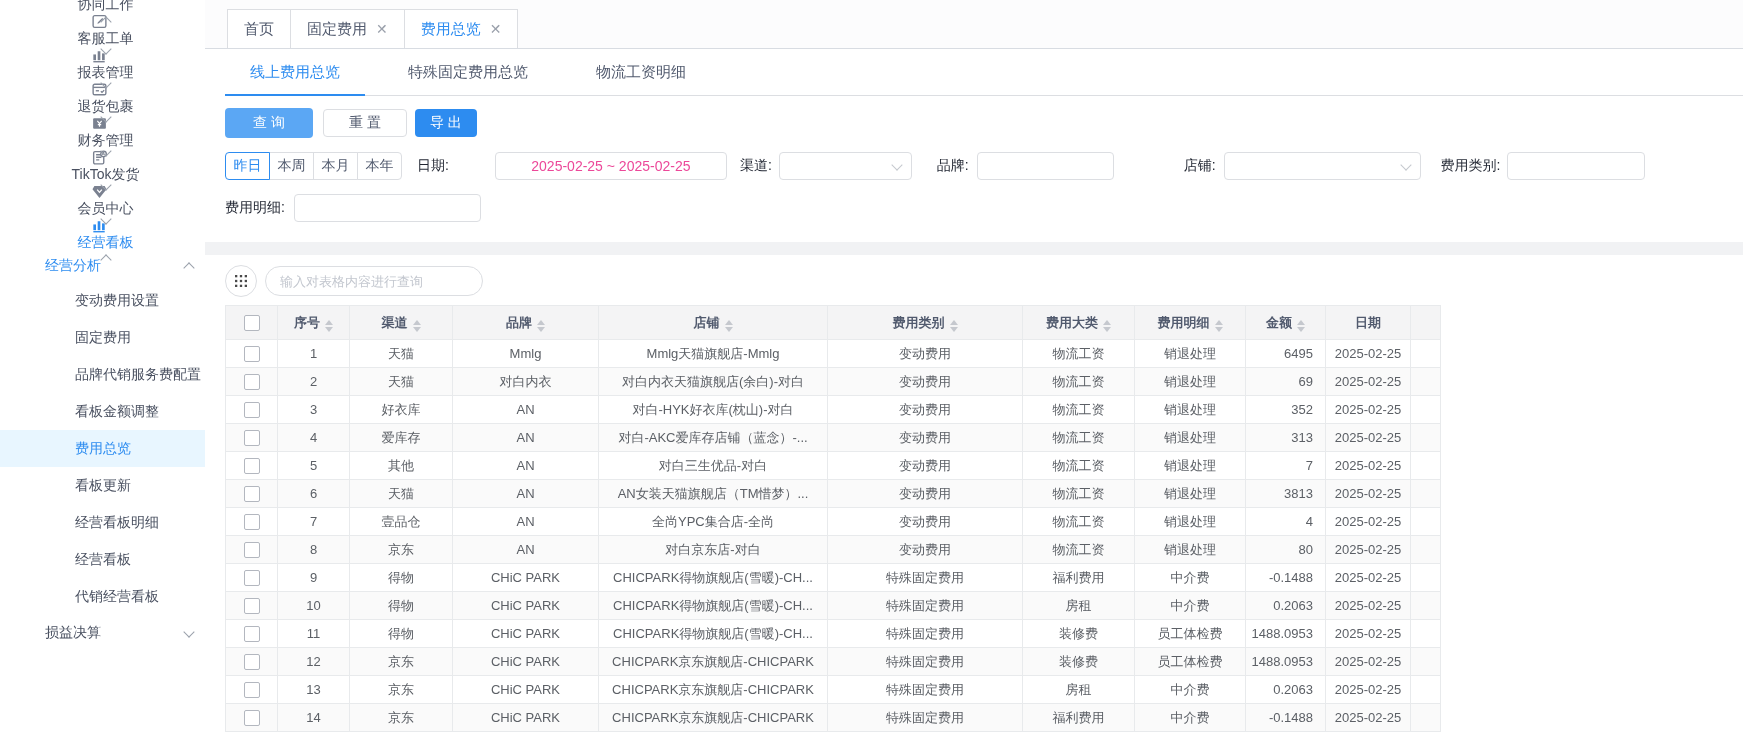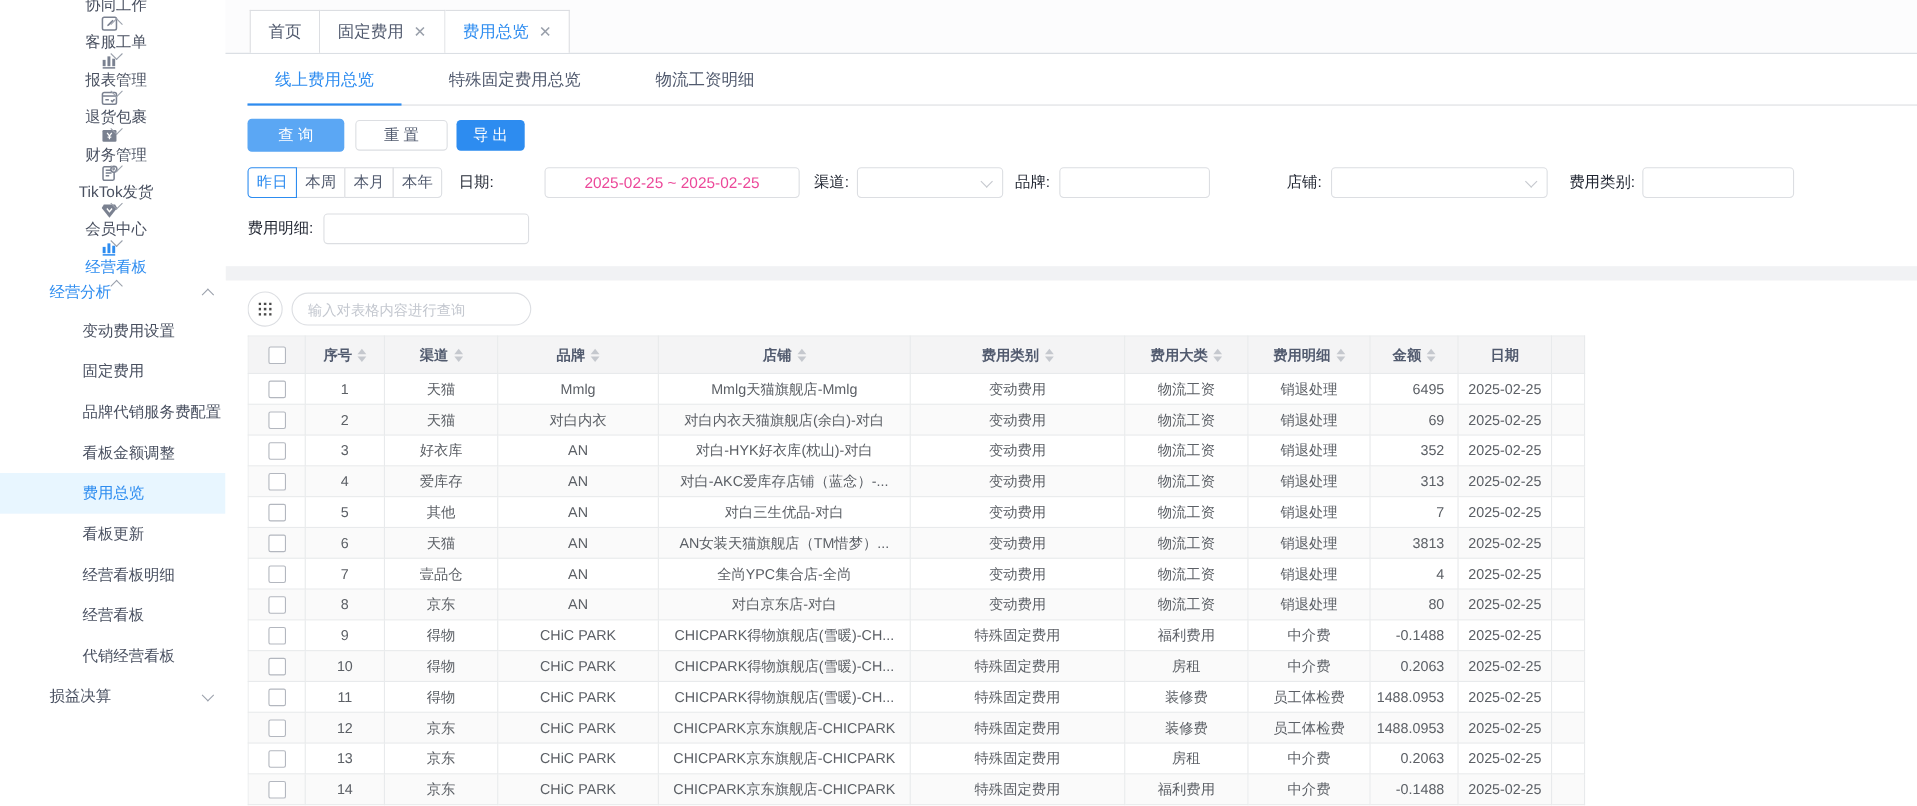--- a/index.html
+++ b/index.html
@@ -67,21 +67,21 @@
   .pager .total{margin-right:14px;}
   .parrow{width:8px;height:8px;border-right:1.5px solid #bfc3ca;border-bottom:1.5px solid #bfc3ca;margin:0 8px;cursor:pointer;}
   .parrow.left{transform:rotate(135deg);}
   .parrow.right{transform:rotate(-45deg);border-color:#8a9099;}
   .pnum{min-width:28px;height:26px;line-height:26px;text-align:center;margin:0 4px;cursor:pointer;border-radius:4px;}
   .pnum.cur{border:1px solid #2d8cf0;color:#2d8cf0;background:#fff;box-sizing:border-box;line-height:24px;}
   .psize{height:26px;box-sizing:border-box;border:1px solid #dcdee2;border-radius:4px;padding:0 9px;margin-left:10px;display:flex;align-items:center;gap:8px;cursor:pointer;}
 
   table{border-collapse:collapse;table-layout:fixed;width:1215px;margin-top:8px;font-size:13px;flex:none;}
   th{background:#f4f4f5;border:1px solid #e8eaec;height:34px;font-weight:700;color:#515a6e;padding:0;box-sizing:border-box;}
-  th .hcell{display:flex;align-items:center;justify-content:center;}
+  th .hcell{display:flex;align-items:flex-end;justify-content:center;}
   td{border:1px solid #e8eaec;height:28px;box-sizing:border-box;text-align:center;color:#5c6066;padding:0 4px;white-space:nowrap;overflow:hidden;text-overflow:ellipsis;background:#fff;}
   tbody tr:nth-child(even) td{background:#fafafa;}
   td.amount{text-align:right;padding-right:12px;}
   .cb{display:inline-block;width:14px;height:14px;border:1px solid #b3b7bf;border-radius:2px;background:#fff;vertical-align:middle;cursor:pointer;}
   .sort{display:inline-flex;flex-direction:column;margin-left:5px;}
   .car-up{width:0;height:0;border-left:4px solid transparent;border-right:4px solid transparent;border-bottom:5px solid #c5c8ce;margin-bottom:2px;}
   .car-dn{width:0;height:0;border-left:4px solid transparent;border-right:4px solid transparent;border-top:5px solid #c5c8ce;}
 </style>
 </head>
 <body>
@@ -240,21 +240,21 @@
             <button class="qbtn">本周</button>
             <button class="qbtn">本月</button>
             <button class="qbtn">本年</button>
           </div>
         <span class="flabel" style="margin-left:15px;">日期:</span>
         <div class="fbox fdate">2025-02-25 ~ 2025-02-25</div>
         <span class="flabel" style="margin-left:13px;">渠道:</span>
         <div class="fbox fselect" style="width:133px;margin-left:7px;">
             <span class="sel-chev"></span>
           </div>
-        <span class="flabel" style="margin-left:11px;">品牌:</span>
+        <span class="flabel" style="margin-left:25px;">品牌:</span>
         <div class="fbox finput" style="width:137px;margin-left:8px;"></div>
         <span class="flabel" style="margin-left:70px;">店铺:</span>
         <div class="fbox fselect" style="width:197px;margin-left:8px;">
             <span class="sel-chev"></span>
           </div>
         <span class="flabel" style="margin-left:20px;">费用类别:</span>
         <div class="fbox finput" style="width:138px;margin-left:7px;"></div>
       </div>
 
       <div class="frow">

